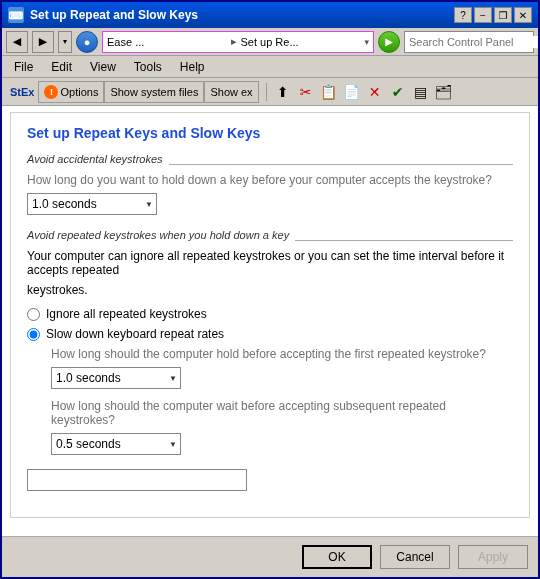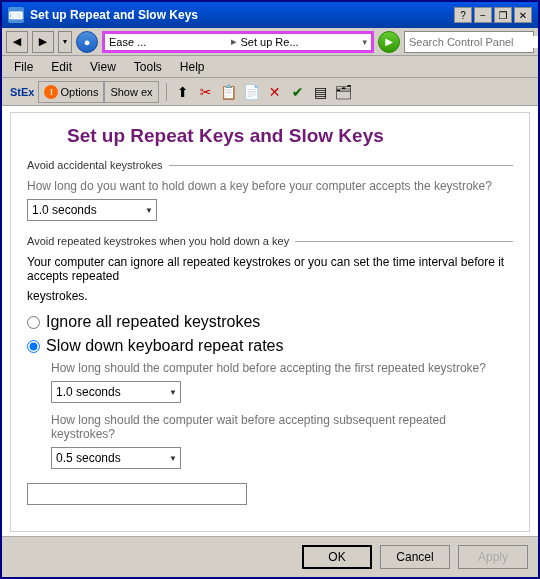--- a/index.html
+++ b/index.html
@@ -75,21 +75,21 @@
       border-radius: 50%;
       background: linear-gradient(to bottom, #4a90d9, #1a5fc8);
       color: white;
       border: 1px solid #1a4a9f;
     }
     .address-bar {
       display: flex;
       align-items: center;
       flex: 1;
       background: white;
-      border: 3px solid #d946ef;
+      border: 1px solid #d946ef;
       height: 22px;
       padding: 0 4px;
       gap: 4px;
     }
     .address-text {
       flex: 1;
       font-size: 11px;
       color: #000;
     }
     .address-dropdown {
@@ -193,38 +193,38 @@
     }
 
     
     .main-content {
       background: white;
       margin: 6px 8px;
       padding: 12px 16px;
       border: 1px solid #d0d0d0;
     }
     .page-title {
-      font-size: 19px;
+      font-size: 14px;
       font-weight: bold;
-      color: #701a75;
+      color: #1d4ed8;
       margin-bottom: 12px;
-      margin-left: 40px;
     }
 
     
     .section {
       margin-bottom: 14px;
     }
     .section-legend {
       display: flex;
-      align-items: center;
+      align-items: flex-end;
       gap: 6px;
       font-size: 11px;
       color: #333;
       margin-bottom: 8px;
+      font-style: italic;
     }
     .section-legend::after {
       content: '';
       flex: 1;
       height: 1px;
       background: #aaa;
     }
     .section-legend-text {
       white-space: nowrap;
       font-size: 11px;
@@ -277,21 +277,21 @@
     .radio-row {
       display: flex;
       align-items: center;
       gap: 6px;
       margin-bottom: 6px;
     }
     .radio-row input[type="radio"] {
       margin: 0;
     }
     .radio-label {
-      font-size: 16px;
+      font-size: 12px;
     }
 
     
     .indented {
       margin-left: 24px;
     }
 
     
     .test-label {
       font-size: 12px;
@@ -381,20 +381,23 @@
     <div class="menu-item">View</div>
     <div class="menu-item">Tools</div>
     <div class="menu-item">Help</div>
   </div>
 
   <div class="sec-toolbar">
     <span class="stex-label">StEx</span>
     <div class="options-btn">
       <div class="options-icon">!</div>
       <span>Options</span>
+    </div>
+    <div class="show-files-btn">
+      <span>Show system files</span>
     </div>
     <div class="show-files-btn">
       <span>Show ex</span>
     </div>
     <div class="toolbar-icons">
       <div class="separator-v"></div>
       <div class="ti">⬆</div>
       <div class="ti" style="color:#cc0000;">✂</div>
       <div class="ti">📋</div>
       <div class="ti">📄</div>

